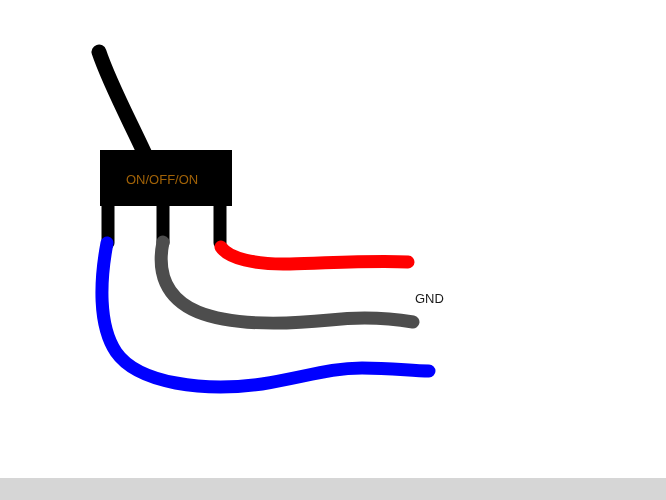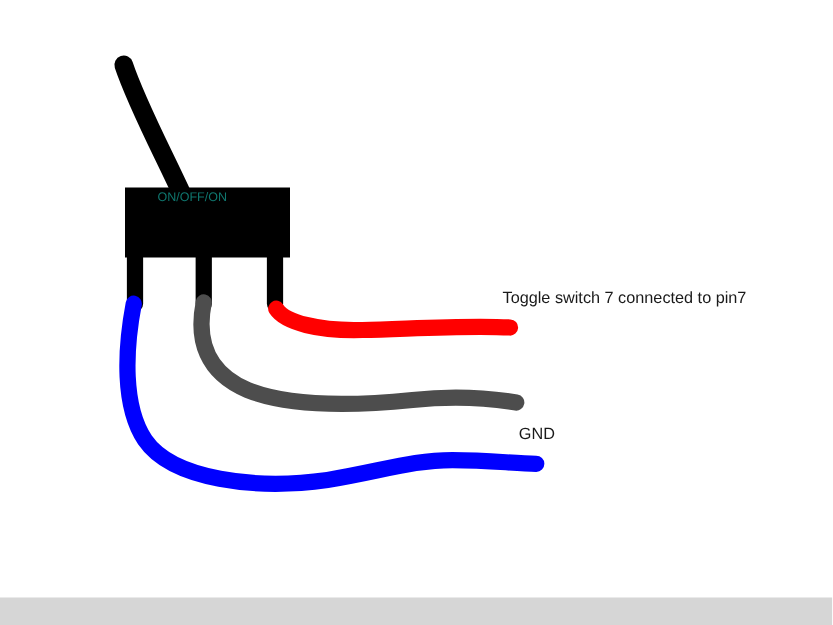--- a/index.html
+++ b/index.html
@@ -23,28 +23,28 @@
     height: 500px;
   }
   .wire-label {
     position: absolute;
     font-size: 13px;
     color: #1a1a1a;
     white-space: nowrap;
     line-height: 16px;
   }
   .label-pin7 { left: 402px; top: 230px; }
-  .label-gnd  { left: 415px; top: 291px; margin-top: 48px; }
+  .label-gnd  { left: 415px; top: 291px; }
   .label-pin8 { left: 415px; top: 345px; }
   .switch-label {
     position: absolute;
     left: 126px;
-    top: 153px;
-    font-size: 10px;
-    color: #0f766e;
+    top: 172px;
+    font-size: 13px;
+    color: #a16207;
     white-space: nowrap;
   }
   .bottom-strip {
     position: absolute;
     left: 0;
     bottom: 0;
     width: 666px;
     height: 22px;
     background: #d6d6d6;
   }
@@ -66,20 +66,19 @@
 
     <path d="M 221 247 C 228 258, 255 265, 290 264 C 330 263, 375 260, 408 262" fill="none" stroke-width="13" stroke-linecap="round" stroke="#ff0000"></path>
 
     <path d="M 163 242 C 157 272, 165 298, 198 312 C 235 327, 290 324, 330 320 C 365 316, 395 319, 413 322" fill="none" stroke-width="13" stroke-linecap="round" stroke="#4d4d4d"></path>
 
     <path d="M 107 243 C 100 280, 98 325, 116 352 C 138 384, 205 392, 262 384 C 305 377, 330 368, 362 368 C 392 368, 412 371, 429 371" fill="none" stroke-width="13" stroke-linecap="round" stroke="#0000ff"></path>
   </svg>
 
   <div class="switch-label">ON/OFF/ON</div>
 
-  <div class="wire-label label-pin7">Toggle switch 7 connected to pin7</div>
 
   <div class="wire-label label-gnd">GND</div>
 
 
   <div class="bottom-strip"></div>
 
 </div>
 
 </body></html>

